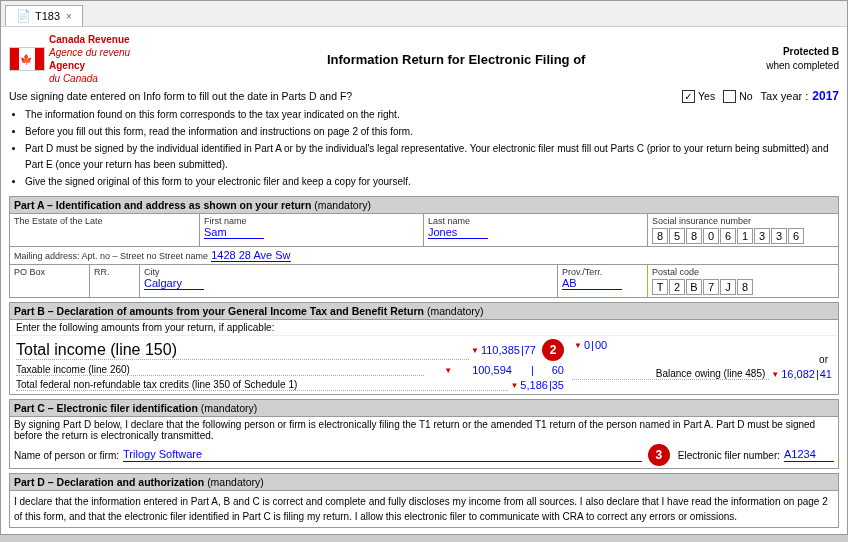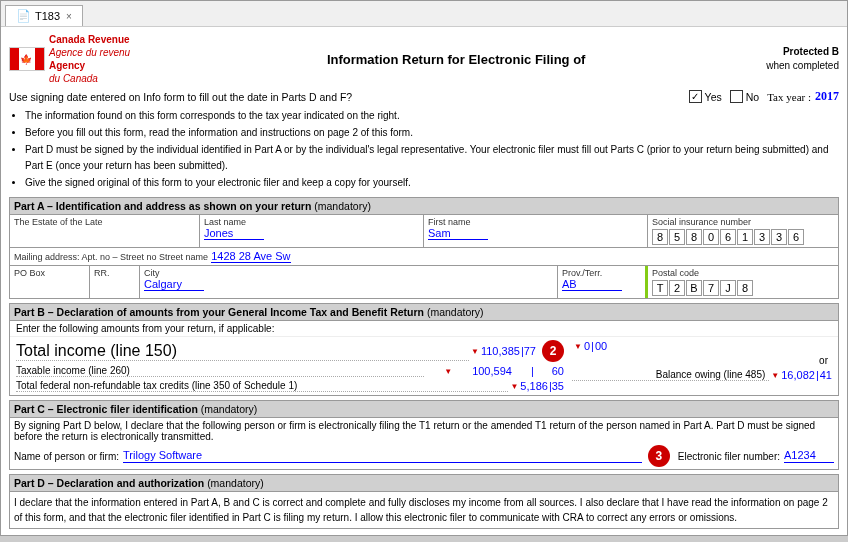--- a/index.html
+++ b/index.html
@@ -23,21 +23,21 @@
     .agency-fr { font-style: italic; color: #c00; }
     .form-title { flex: 1; text-align: center; font-size: 13px; font-weight: bold; }
     .protected { font-size: 10px; text-align: right; line-height: 1.4; }
     
     .signing-row { display: flex; align-items: center; font-size: 10.5px; margin-bottom: 4px; }
     .signing-text { flex: 1; }
     .yes-no-section { display: flex; align-items: center; gap: 8px; margin-right: 8px; }
     .checkbox-item { display: flex; align-items: center; gap: 3px; }
     .checkbox-box { width: 13px; height: 13px; border: 1px solid #333; display: flex; align-items: center; justify-content: center; font-size: 10px; }
     .checked { background: white; }
-    .tax-year { font-size: 11px; display: flex; align-items: center; gap: 4px; font-family: Liberation Serif, serif; }
+    .tax-year { font-size: 11px; display: flex; align-items: center; gap: 4px; }
     .tax-year-value { color: #00f; font-weight: bold; font-size: 12px; }
     
     .bullets { font-size: 10px; margin-bottom: 6px; line-height: 1.6; }
     .bullets li { margin-left: 16px; margin-bottom: 1px; }
     
     .section-header { background: #d0d0d0; font-weight: bold; font-size: 10.5px; padding: 2px 4px; border: 1px solid #999; margin-bottom: 0; }
     .section-header span { font-weight: normal; }
     
     .part-a { border: 1px solid #999; margin-bottom: 4px; }
     .part-a .section-header { border: none; border-bottom: 1px solid #999; }
@@ -136,26 +136,26 @@
         <strong>Part A – Identification and address as shown on your return</strong>
         <span>(mandatory)</span>
       </div>
 
       <div style="display:flex; border-bottom:1px solid #999;">
         <div style="flex:0 0 190px; border-right:1px solid #999; padding:2px 4px;">
           <div class="field-label-small">The Estate of the Late</div>
           <div style="height:14px;"></div>
         </div>
         <div style="flex:1; border-right:1px solid #999; padding:2px 4px;">
+          <div class="field-label-small">First name</div>
+          <div class="field-value">Sam</div>
+        </div>
+        <div style="flex:1; border-right:1px solid #999; padding:2px 4px;">
           <div class="field-label-small">Last name</div>
           <div class="field-value">Jones</div>
-        </div>
-        <div style="flex:1; border-right:1px solid #999; padding:2px 4px;">
-          <div class="field-label-small">First name</div>
-          <div class="field-value">Sam</div>
         </div>
         <div style="flex:0 0 190px; padding:2px 4px;">
           <div class="field-label-small">Social insurance number</div>
           <div style="display:flex; gap:1px; margin-top:2px;">
             <div class="sin-box">8</div>
             <div class="sin-box">5</div>
             <div class="sin-box">8</div>
             <div class="sin-box">0</div>
             <div class="sin-box">6</div>
             <div class="sin-box">1</div>
@@ -177,21 +177,21 @@
           <div style="height:14px;"></div>
         </div>
         <div style="flex:0 0 50px; border-right:1px solid #999; padding:2px 4px;">
           <div class="field-label-small">RR.</div>
           <div style="height:14px;"></div>
         </div>
         <div style="flex:1; border-right:1px solid #999; padding:2px 4px;">
           <div class="field-label-small">City</div>
           <div class="field-value">Calgary</div>
         </div>
-        <div style="flex:0 0 90px; border-right:3px solid #84cc16; padding:2px 4px;">
+        <div style="flex:0 0 90px; border-right:1px solid #84cc16; padding:2px 4px;">
           <div class="field-label-small">Prov./Terr.</div>
           <div class="field-value">AB</div>
         </div>
         <div style="flex:0 0 190px; padding:2px 4px;">
           <div class="field-label-small">Postal code</div>
           <div style="display:flex; gap:1px; margin-top:2px;">
             <div class="postal-box">T</div>
             <div class="postal-box">2</div>
             <div class="postal-box">B</div>
             <div class="postal-box">7</div>

